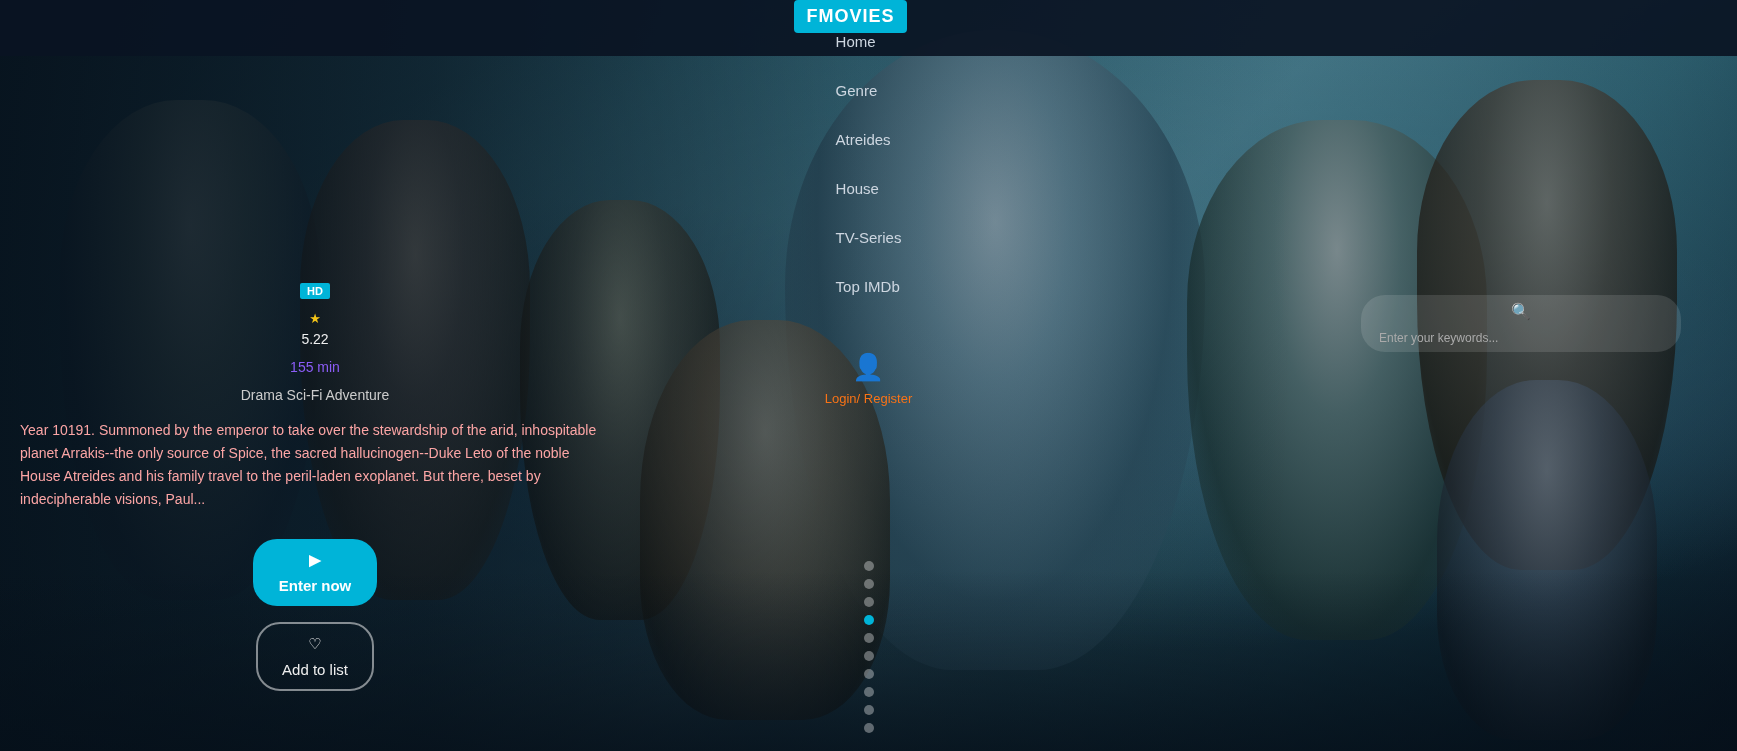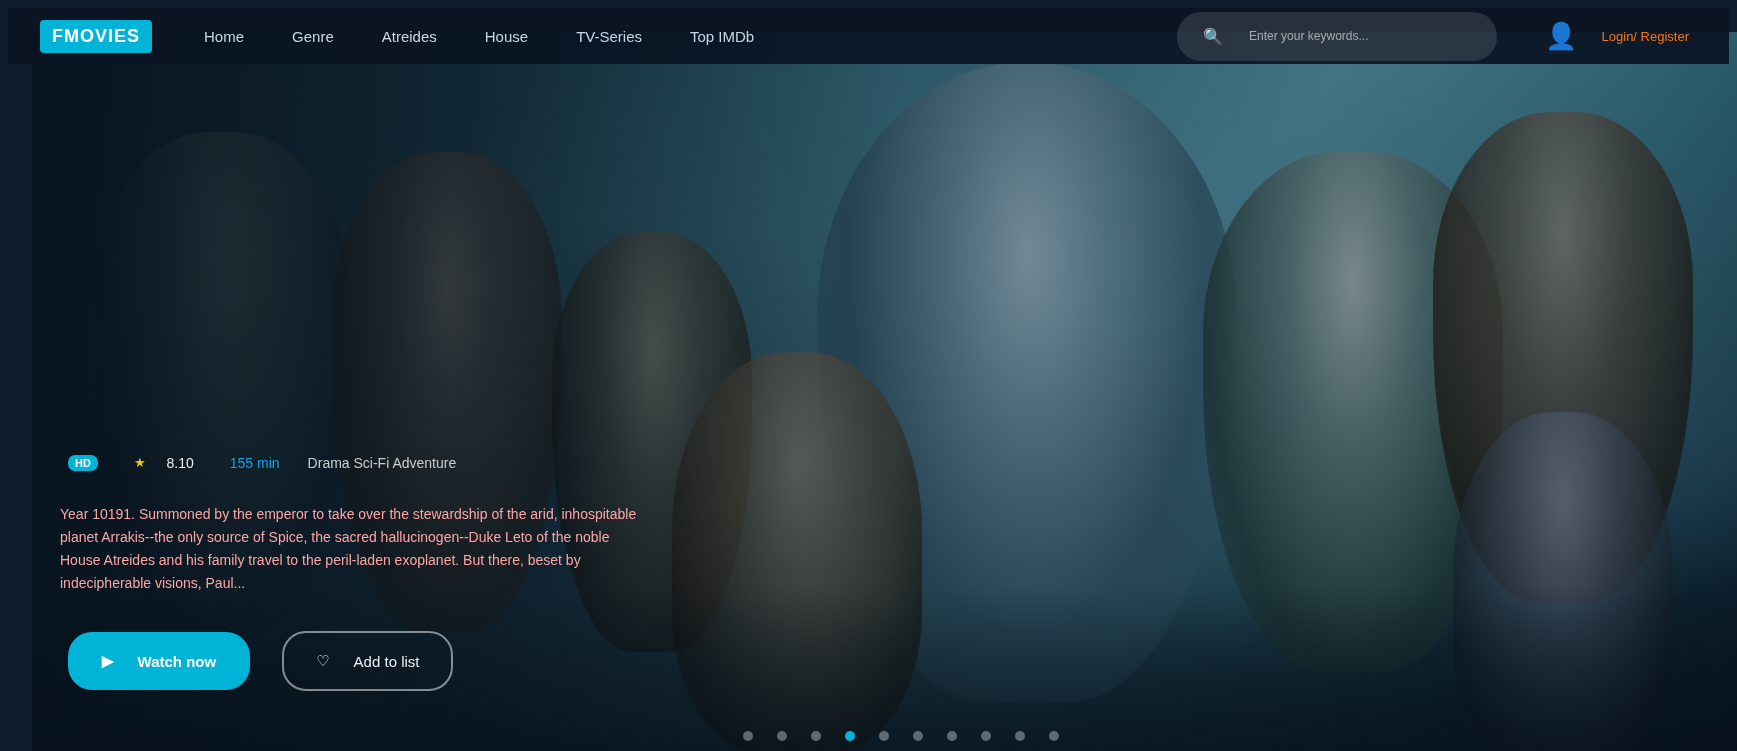--- a/index.html
+++ b/index.html
@@ -1,15 +1,15 @@
 <!DOCTYPE html>
 <html><head>
   <meta charset="utf-8">
   <style>
-    * { margin: 8px; padding: 0; box-sizing: border-box; }
+    * { margin: 0; padding: 0; box-sizing: border-box; flex-direction: column; }
 
     body {
       font-family: 'Segoe UI', Arial, sans-serif;
       background: #0d1b2a;
       color: #fff;
       width: 1737px;
       min-height: 751px;
       overflow: hidden;
     }
 
@@ -33,21 +33,21 @@
       font-size: 18px;
       padding: 6px 12px;
       border-radius: 4px;
       letter-spacing: 1px;
       margin-right: 36px;
       white-space: nowrap;
     }
 
     .nav-links {
       display: flex;
-      align-items: flex-end;
+      align-items: flex-start;
       gap: 32px;
       flex: 1;
     }
 
     .nav-link {
       color: #cdd6e0;
       font-size: 15px;
       text-decoration: none;
       cursor: pointer;
       white-space: nowrap;
@@ -269,34 +269,34 @@
       margin-bottom: 16px;
       flex-wrap: wrap;
     }
 
     .badge-hd {
       background: #00b4d8;
       color: #fff;
       font-size: 11px;
       font-weight: 700;
       padding: 2px 7px;
-      border-radius: 7px;
+      border-radius: 2px;
     }
 
     .rating {
       display: flex;
       align-items: center;
       gap: 5px;
       font-size: 14px;
       color: #eee;
     }
 
     .star-icon { color: #f5c518; font-size: 13px; }
 
-    .runtime { color: #0ea5e9; font-size: 14px; }
+    .runtime { color: #8b5cf6; font-size: 14px; }
 
     .genre-tag {
       color: #ccc;
       font-size: 14px;
     }
 
     .movie-description {
       font-size: 14px;
       color: #fca5a5;
       line-height: 1.65;
@@ -404,32 +404,32 @@
   <div class="hero-overlay"></div>
   <div class="hero-overlay-bottom"></div>
 
   <div class="hero-content">
 
 
     <div class="movie-meta">
       <span class="badge-hd">HD</span>
       <div class="rating">
         <span class="star-icon">★</span>
-        <span>8.10</span>
+        <span>5.22</span>
       </div>
       <span class="runtime">155 min</span>
       <span class="genre-tag">Drama  Sci-Fi  Adventure</span>
     </div>
 
     <p class="movie-description">Year 10191. Summoned by the emperor to take over the stewardship of the arid, inhospitable planet Arrakis--the only source of Spice, the sacred hallucinogen--Duke Leto of the noble House Atreides and his family travel to the peril-laden exoplanet. But there, beset by indecipherable visions, Paul...</p>
 
     <div class="action-buttons">
       <button class="btn-watch">
         <span>▶</span>
-        <span>Watch now</span>
+        <span>Enter now</span>
       </button>
       <button class="btn-addlist">
         <span>♡</span>
         <span>Add to list</span>
       </button>
     </div>
   </div>
 
   <div class="dots" id="dots-container">
       <div class="dot"></div>

